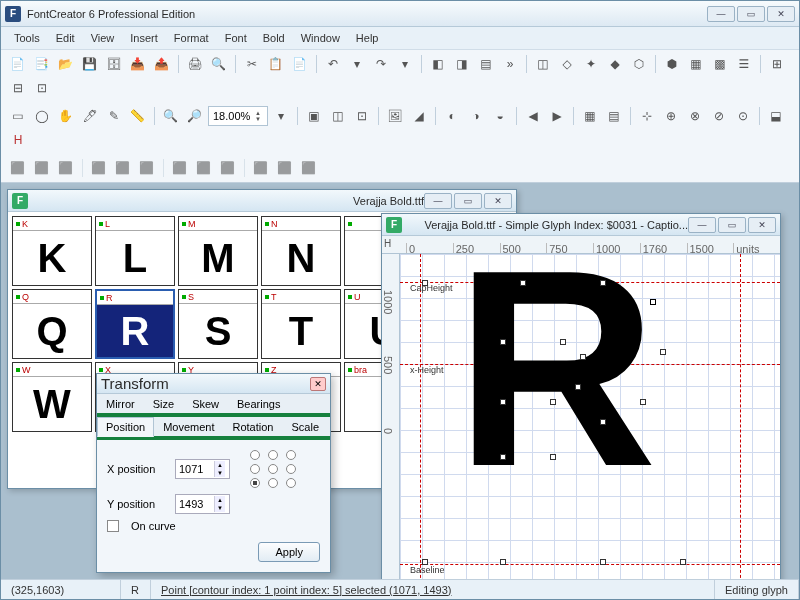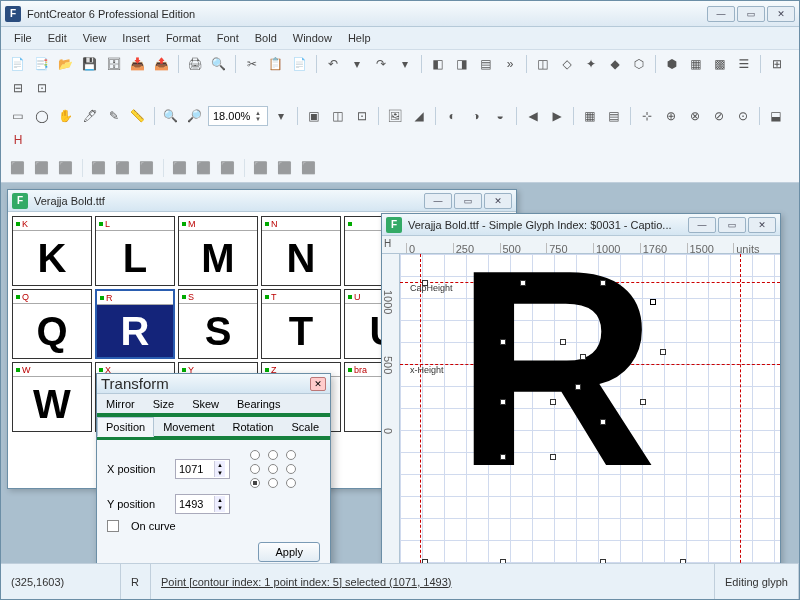--- a/index.html
+++ b/index.html
@@ -23,21 +23,21 @@
 .zoom-box { width: 60px; height: 20px; border: 1px solid #b0c4d4; background: #fff; padding: 0 4px; display: flex; align-items: center; }
 .zoom-box input { border: none; width: 42px; font-size: 11px; outline: none; }
 .zoom-arrows { display: flex; flex-direction: column; }
 .zoom-arrows span { font-size: 6px; line-height: 6px; cursor: pointer; color: #555; }
 
 .workspace { flex: 1; background: #aabfce; position: relative; overflow: hidden; }
 
 
 .child-win { position: absolute; border: 1px solid #6b8ea6; background: #f7fbfd; box-shadow: 2px 2px 6px rgba(0,0,0,0.2); display: flex; flex-direction: column; }
 .child-titlebar { height: 22px; background: linear-gradient(#f2f8fc, #d5e6f2); display: flex; align-items: center; padding: 0 4px; border-bottom: 1px solid #b5c9d8; }
-.child-titlebar .title-text { font-size: 11px; flex: 1; overflow: hidden; text-overflow: ellipsis; white-space: nowrap; }
+.child-titlebar .title-text { font-size: 11px; flex: 1; overflow: hidden; text-overflow: ellipsis; white-space: nowrap; text-align: right; }
 .child-body { flex: 1; overflow: hidden; background: #fff; }
 
 
 .glyph-grid { display: grid; grid-template-columns: repeat(6, 80px); grid-auto-rows: 70px; padding: 4px; gap: 3px; }
 .glyph-cell { border: 1px solid #333; display: flex; flex-direction: column; background: #fff; cursor: pointer; }
 .glyph-cell.selected { border: 2px solid #2a5db0; }
 .glyph-cell.selected .glyph-body { background: #14247a; color: #fff; }
 .glyph-head { height: 14px; border-bottom: 1px solid #aaa; padding: 0 3px; font-size: 9px; color: #b00; display: flex; align-items: center; gap: 2px; }
 .glyph-dot { width: 4px; height: 4px; background: #0a0; display: inline-block; }
 .glyph-body { flex: 1; display: flex; align-items: center; justify-content: center; font-size: 40px; font-weight: 900; font-family: Arial Black, Arial, sans-serif; color: #000; }
@@ -71,42 +71,42 @@
 .spinner input { border: none; width: 38px; padding-left: 3px; outline: none; font-size: 11px; }
 .spin-btns { display: flex; flex-direction: column; border-left: 1px solid #ccd; }
 .spin-btns span { font-size: 6px; line-height: 8px; padding: 0 2px; cursor: pointer; background: #eef; }
 .radio-grid { display: grid; grid-template-columns: repeat(3, 14px); gap: 4px; margin-left: 12px; }
 .radio-grid span { width: 10px; height: 10px; border: 1px solid #888; border-radius: 50%; background: #fff; }
 .radio-grid span.on { background: radial-gradient(#444 40%, #fff 45%); }
 .checkbox { width: 12px; height: 12px; border: 1px solid #888; background: #fff; margin-right: 4px; }
 .apply-btn { float: right; padding: 3px 16px; border: 1px solid #7a9ab5; background: linear-gradient(#fdfdfe, #e2ecf4); border-radius: 3px; cursor: pointer; margin-top: 4px; }
 
 
-.statusbar { height: 36px; background: #e8f1f8; border-top: 1px solid #c0cfdc; display: flex; align-items: center; font-size: 11px; color: #333; }
+.statusbar { height: 20px; background: #e8f1f8; border-top: 1px solid #c0cfdc; display: flex; align-items: center; font-size: 11px; color: #333; }
 .statusbar > div { padding: 0 10px; border-right: 1px solid #c0cfdc; height: 100%; display: flex; align-items: center; }
 .statusbar > div:first-child { flex: 0 0 120px; }
 .statusbar > div.mid { flex: 1; text-decoration: underline; }
 </style>
 </head>
 <body>
 
 <div class="main-window">
 
   <div class="titlebar">
     <div class="app-icon">F</div>
     <div class="title-text">FontCreator 6 Professional Edition</div>
     <div class="win-btns">
       <div class="win-btn">—</div>
       <div class="win-btn">▭</div>
       <div class="win-btn">✕</div>
     </div>
   </div>
 
   <div class="menubar">
-    <span class="menu-item">File</span>
+    <span class="menu-item">Tools</span>
     <span class="menu-item">Edit</span>
     <span class="menu-item">View</span>
     <span class="menu-item">Insert</span>
     <span class="menu-item">Format</span>
     <span class="menu-item">Font</span>
     <span class="menu-item">Bold</span>
     <span class="menu-item">Window</span>
     <span class="menu-item">Help</span>
   </div>
 

